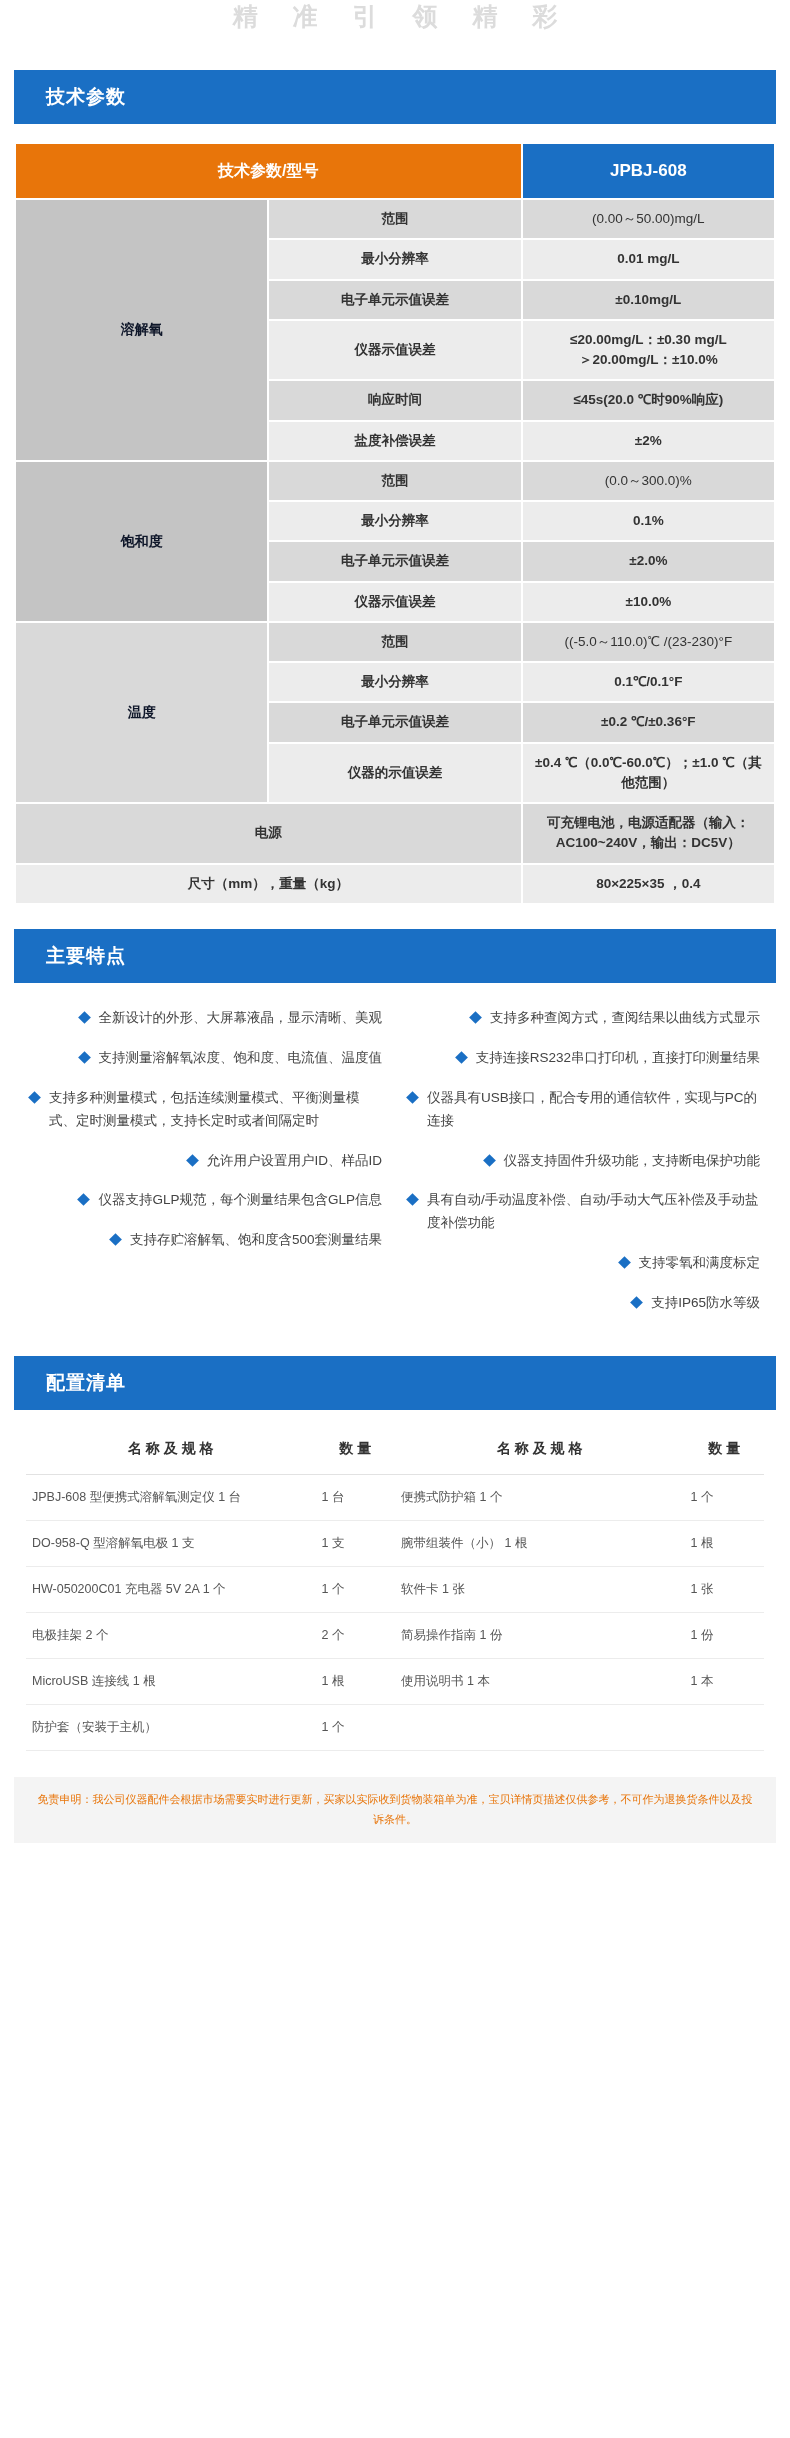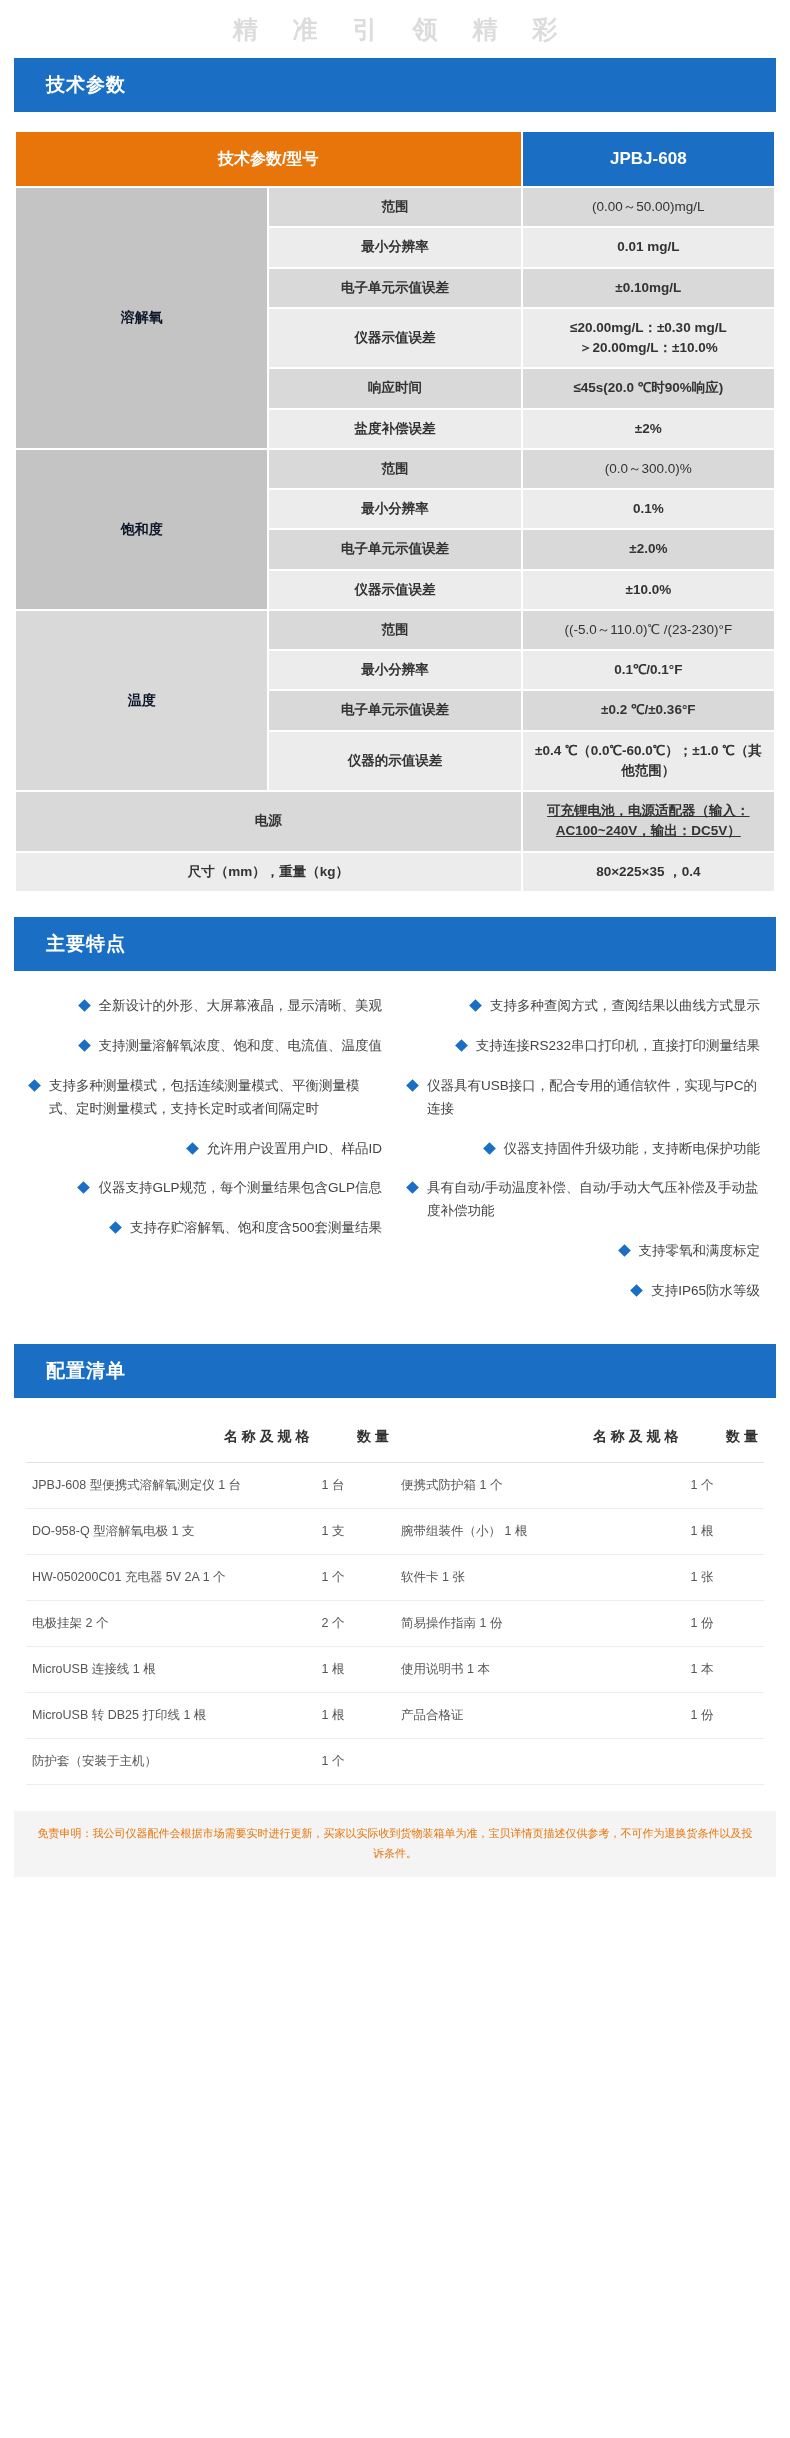--- a/index.html
+++ b/index.html
@@ -9,23 +9,22 @@
   }
   body {
     width: 790px;
     font-family: "Liberation Sans", sans-serif;
     color: #333;
   }
   .page { width: 790px; position: relative; }
 
   
   .top-banner {
-    height: 58px;
+    height: 70px;
     display: flex;
-    align-items: center;
     justify-content: center;
     background: #ffffff;
   }
   .top-banner-text {
     font-size: 25px;
     letter-spacing: 14px;
     color: #dcdcdc;
     font-weight: bold;
     padding-left: 14px;
   }
@@ -123,21 +122,21 @@
   table.config {
     width: 100%;
     border-collapse: collapse;
     font-size: 12.5px;
     table-layout: fixed;
   }
   table.config th {
     font-size: 14px;
     font-weight: bold;
     color: #333;
-    text-align: right;
+    text-align: center;
     padding: 12px 6px 16px 6px;
     border-bottom: 1px solid #e2e2e2;
   }
   table.config td {
     padding: 14px 6px;
     border-bottom: 1px solid #ececec;
     color: #555;
     vertical-align: middle;
   }
   .c-name { width: 255px; }
@@ -232,21 +231,21 @@
         <td class="sub dark">电子单元示值误差</td>
         <td class="val dark bold">±0.2 ℃/±0.36°F</td>
       </tr>
       <tr>
         <td class="sub">仪器的示值误差</td>
         <td class="val bold">±0.4 ℃（0.0℃-60.0℃）；±1.0 ℃（其他范围）</td>
       </tr>
 
       <tr class="row-power">
         <td colspan="2">电源</td>
-        <td class="two-line" style="white-space:pre-line;text-decoration:underline;">可充锂电池，电源适配器（输入：
+        <td class="two-line" style="white-space:pre-line;">可充锂电池，电源适配器（输入：
 AC100~240V，输出：DC5V）</td>
       </tr>
 
       <tr class="row-size">
         <td colspan="2">尺寸（mm），重量（kg）</td>
         <td>80×225×35 ，0.4</td>
       </tr>
     </tbody>
       </table>
   </div>
@@ -347,26 +346,20 @@
         <td>简易操作指南 1 份</td>
         <td class="qty-cell">1 份</td>
       </tr>
       <tr>
         <td>MicroUSB 连接线 1 根</td>
         <td class="qty-cell">1 根</td>
         <td>使用说明书 1 本</td>
         <td class="qty-cell">1 本</td>
       </tr>
       <tr>
-        <td>MicroUSB 转 DB25 打印线 1 根</td>
-        <td class="qty-cell">1 根</td>
-        <td>产品合格证</td>
-        <td class="qty-cell">1 份</td>
-      </tr>
-      <tr>
         <td>防护套（安装于主机）</td>
         <td class="qty-cell">1 个</td>
         <td></td>
         <td class="qty-cell"></td>
       </tr>
     </tbody>
       </table>
   </div>
 
   <div class="footer">免责申明：我公司仪器配件会根据市场需要实时进行更新，买家以实际收到货物装箱单为准，宝贝详情页描述仅供参考，不可作为退换货条件以及投诉条件。</div>

